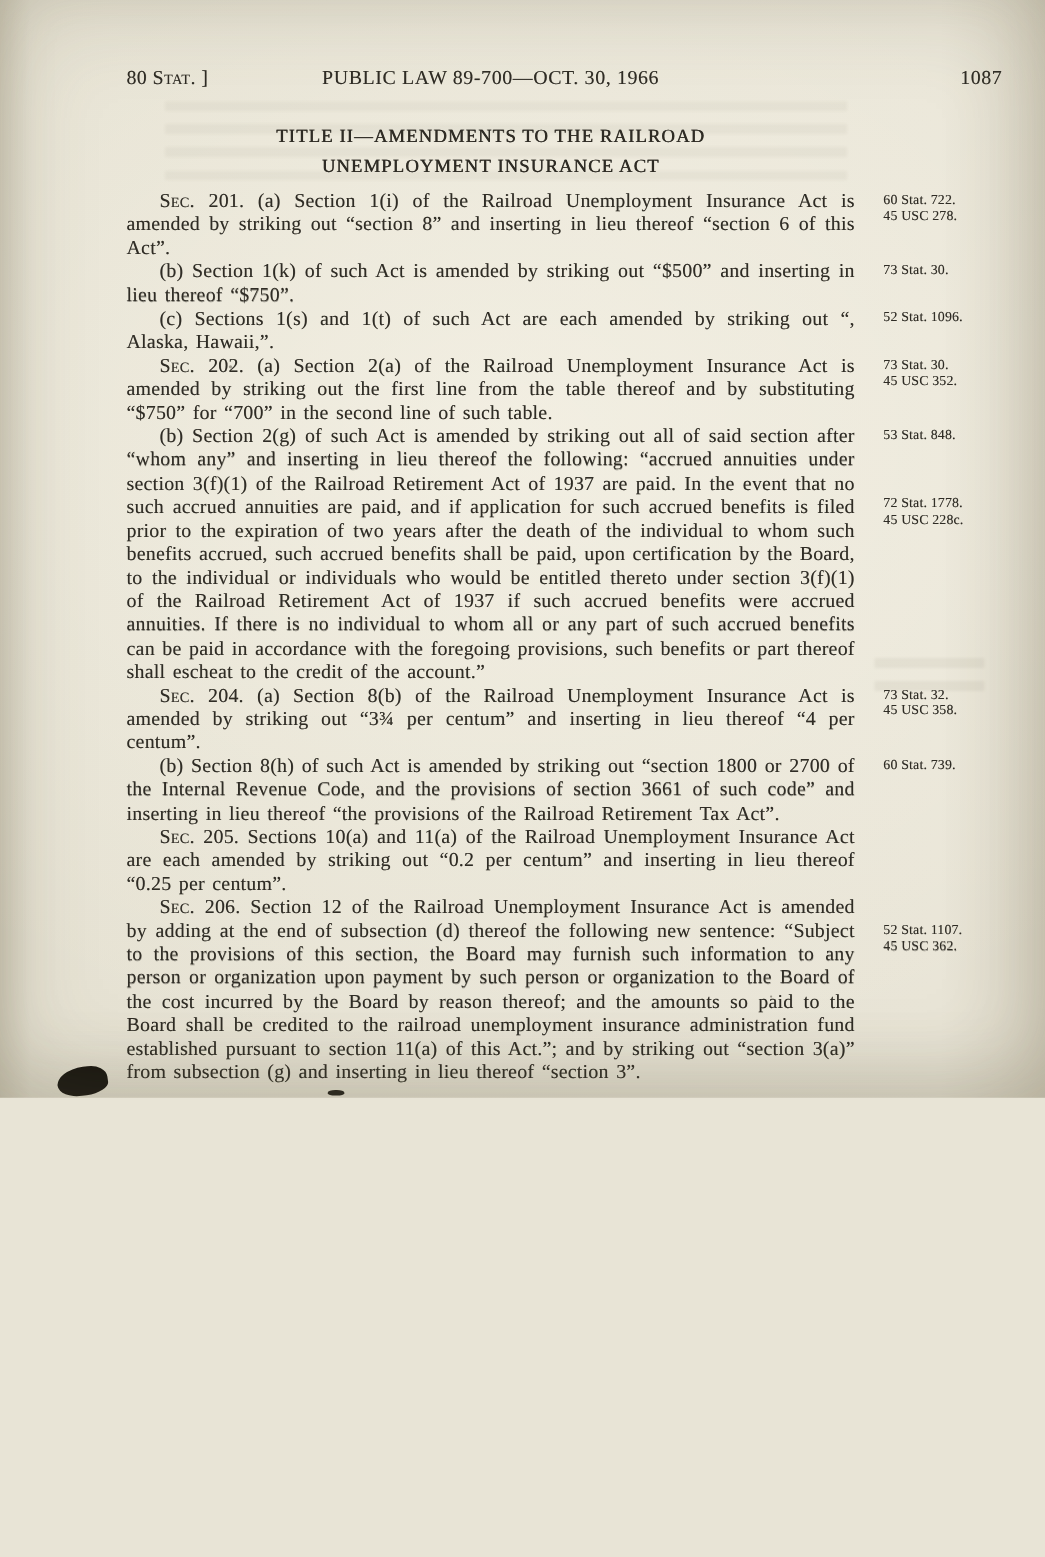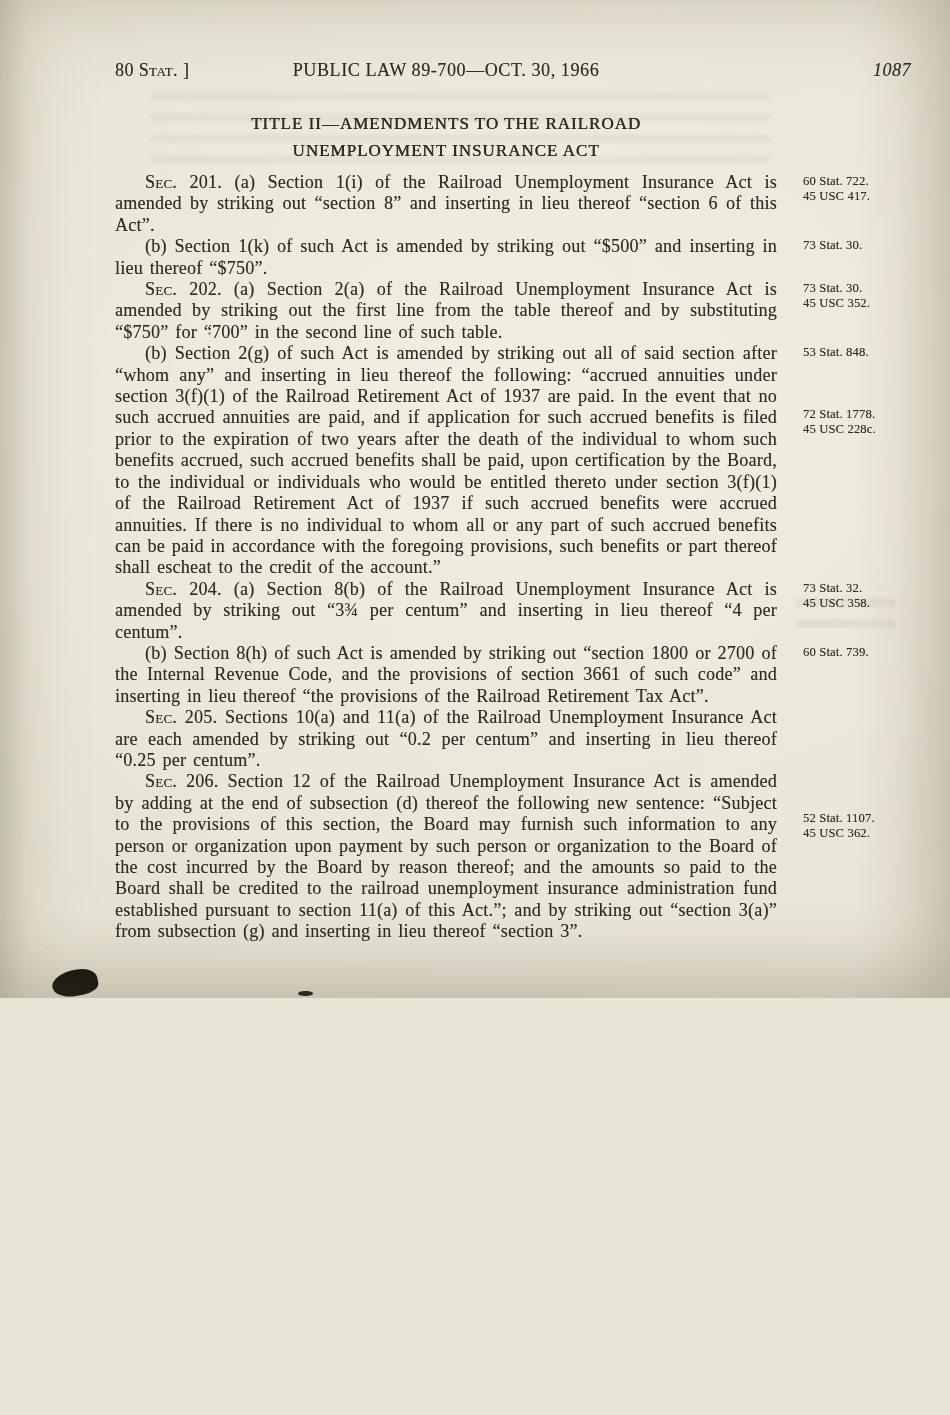--- a/index.html
+++ b/index.html
@@ -19,21 +19,21 @@
   .paper::after {
     content:""; position:absolute; inset:0; pointer-events:none;
     box-shadow: inset 0 0 90px rgba(95,85,60,0.22), inset 0 -28px 55px rgba(95,85,60,0.14);
   }
   .txt { text-shadow: 0.25px 0.25px 0.35px rgba(47,44,37,0.45); }
 
   
   .header { position:absolute; top:60px; left:115px; width:796px; height:26px; font-size:18px; }
   .hleft  { position:absolute; left:0; top:0; font-variant:small-caps; letter-spacing:0.4px; }
   .hcenter{ position:absolute; left:331px; top:0; transform:translateX(-50%); white-space:nowrap; letter-spacing:0.6px; }
-  .hright { position:absolute; right:0; top:0; letter-spacing:0.5px;font-style:italic; }
+  .hright { position:absolute; right:0; top:0; letter-spacing:0.5px; }
 
   
   .title {
     position:absolute; top:110px; left:115px; width:662px;
     text-align:center; font-size:17px; line-height:27px;
     letter-spacing:1px; white-space:pre-line;
     text-shadow: 0.45px 0 0 currentColor;
   }
 
   
@@ -46,21 +46,21 @@
   .lead { font-variant:small-caps; }
 
   
   .note {
     position:absolute; left:688px; top:2px; width:130px; display:block;
     font-size:12.5px; line-height:14.8px;
     letter-spacing:0.2px; word-spacing:normal;
     text-indent:0; text-align:left; white-space:pre-line;
   }
   .note.n2 { top:64px; }
-  .note.row2 { top:40px; }
+  .note.row2 { top:24px; }
 
   
   .ghost {
     position:absolute; pointer-events:none;
     filter:blur(1.4px);
     background:repeating-linear-gradient(to bottom,
       rgba(88,80,60,0.85) 0px, rgba(88,80,60,0.85) 9px,
       rgba(0,0,0,0) 9px, rgba(0,0,0,0) 21px);
   }
   .g1 { top:92px;  left:150px; width:620px; height:84px;  opacity:0.06; }
@@ -102,28 +102,32 @@
   </div>
 
   <div class="title txt">TITLE II—AMENDMENTS TO THE RAILROAD
 UNEMPLOYMENT INSURANCE ACT</div>
 
   <div class="content txt">
 
     <div class="para">
       <span class="lead">Sec. 201.</span><span> (a) Section 1(i) of the Railroad Unemployment Insurance Act is amended by striking out “section 8” and inserting in lieu thereof “section 6 of this Act”.</span>
       <span class="note">60 Stat. 722.
-45 USC 417.</span>
+45 USC 278.</span>
     </div>
 
     <div class="para">
       <span class="lead"></span><span>(b) Section 1(k) of such Act is amended by striking out “$500” and inserting in lieu thereof “$750”.</span>
       <span class="note">73 Stat. 30.</span>
     </div>
 
+    <div class="para">
+      <span class="lead"></span><span>(c) Sections 1(s) and 1(t) of such Act are each amended by striking out “, Alaska, Hawaii,”.</span>
+      <span class="note">52 Stat. 1096.</span>
+    </div>
 
     <div class="para">
       <span class="lead">Sec. 202.</span><span> (a) Section 2(a) of the Railroad Unemployment Insurance Act is amended by striking out the first line from the table thereof and by substituting “$750” for “700” in the second line of such table.</span>
       <span class="note">73 Stat. 30.
 45 USC 352.</span>
     </div>
 
     <div class="para">
       <span class="lead"></span><span>(b) Section 2(g) of such Act is amended by striking out all of said section after “whom any” and inserting in lieu thereof the following: “accrued annuities under section 3(f)(1) of the Railroad Retirement Act of 1937 are paid. In the event that no such accrued annuities are paid, and if application for such accrued benefits is filed prior to the expiration of two years after the death of the individual to whom such benefits accrued, such accrued benefits shall be paid, upon certification by the Board, to the individual or individuals who would be entitled thereto under section 3(f)(1) of the Railroad Retirement Act of 1937 if such accrued benefits were accrued annuities. If there is no individual to whom all or any part of such accrued benefits can be paid in accordance with the foregoing provisions, such benefits or part thereof shall escheat to the credit of the account.”</span>
       <span class="note">53 Stat. 848.</span>

